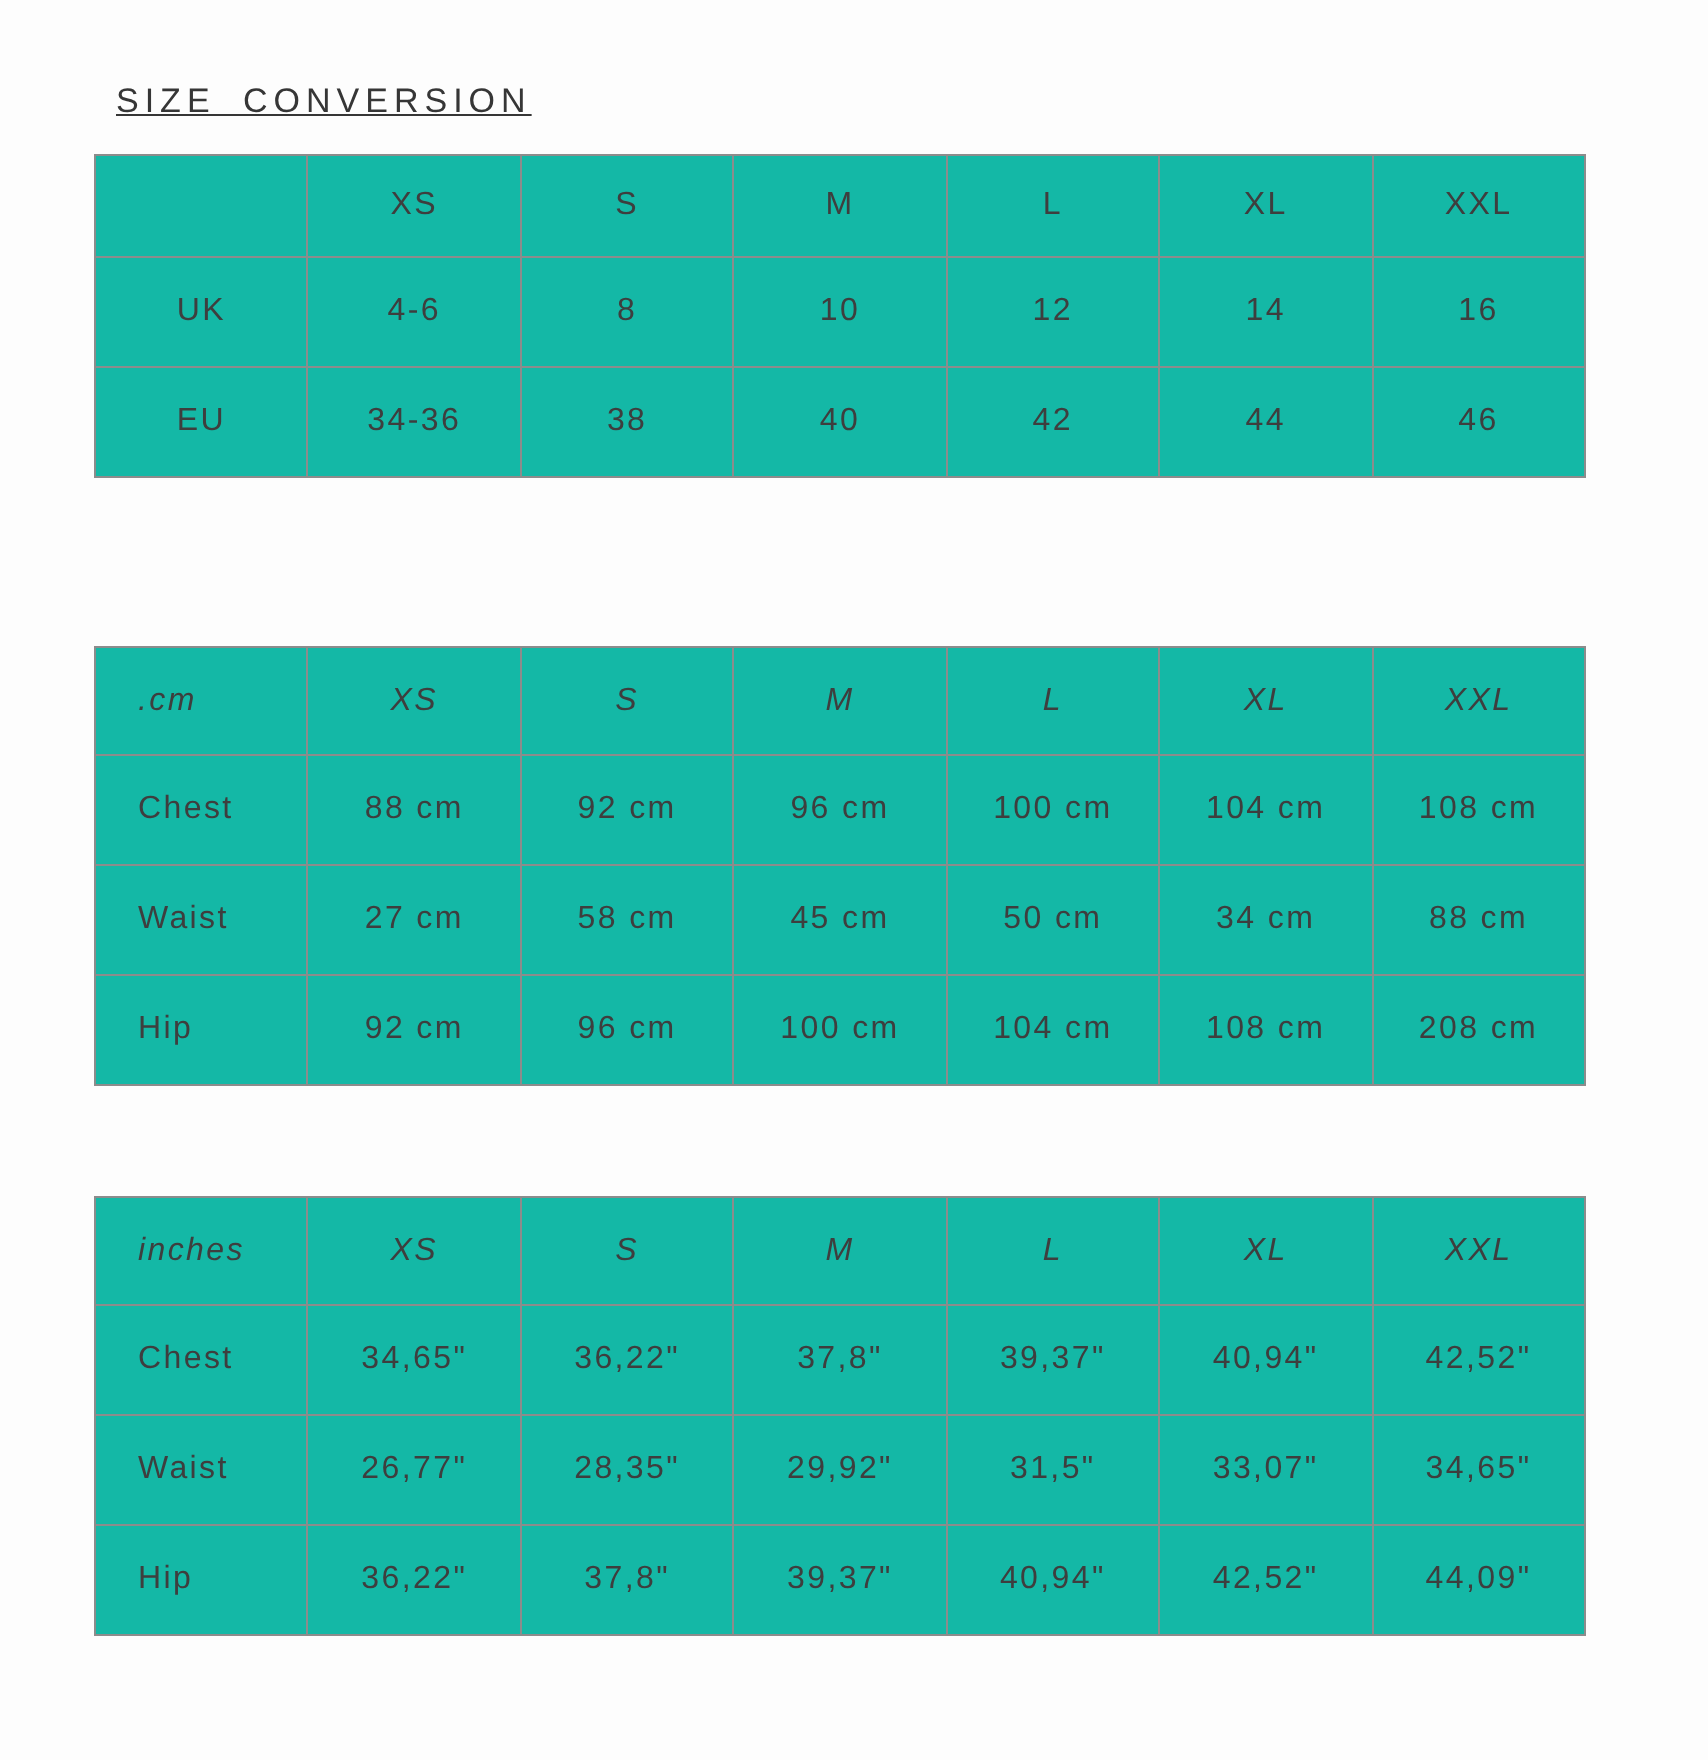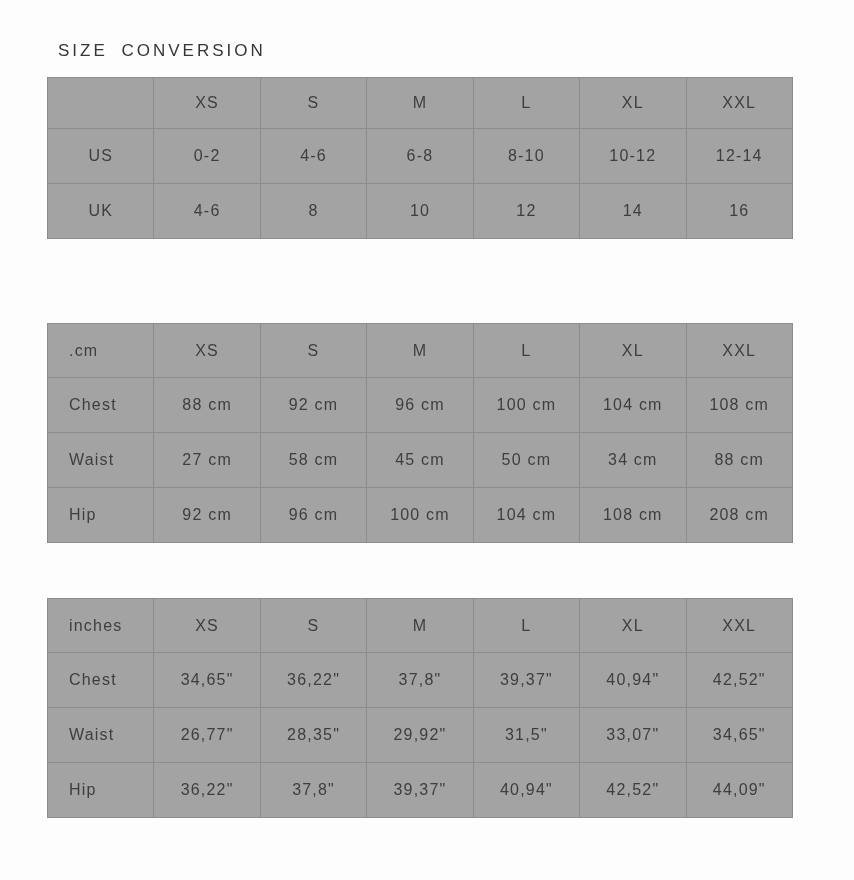--- a/index.html
+++ b/index.html
@@ -19,48 +19,49 @@
   .title {
     position: absolute;
     left: 58px;
     top: 41px;
     margin: 0;
     font-size: 17px;
     font-weight: 400;
     letter-spacing: 3px;
     word-spacing: 6px;
     color: #363636;
+    text-decoration: underline;
   }
   table.sizes {
     position: absolute;
     left: 47px;
     width: 746px;
     border-collapse: collapse;
     table-layout: fixed;
-    background: #a3a3a3;
+    background: #14b8a6;
   }
   table.sizes th,
   table.sizes td {
     border: 1px solid #8c8c8c;
     font-weight: 400;
     font-size: 16px;
     letter-spacing: 1.2px;
     color: #3e3e3e;
     text-align: center;
     padding: 0;
     vertical-align: middle;
     overflow: hidden;
     white-space: nowrap;
   }
   .t1 { top: 77px; }
   .t2 { top: 323px; }
   .t3 { top: 598px; }
   .t1 thead th { height: 50px; }
   .t1 tbody td, .t1 tbody th { height: 54px; }
-  .t2 thead th, .t3 thead th { height: 53px; }
+  .t2 thead th, .t3 thead th { height: 53px; font-style: italic; }
   .t2 tbody td, .t2 tbody th,
   .t3 tbody td, .t3 tbody th { height: 54px; }
   
   .t2 th.rowlabel, .t3 th.rowlabel,
   .t2 thead th.corner, .t3 thead th.corner {
     text-align: left;
     padding-left: 21px;
   }
 </style>
 </head>
@@ -77,36 +78,36 @@
         <th>XS</th>
         <th>S</th>
         <th>M</th>
         <th>L</th>
         <th>XL</th>
         <th>XXL</th>
       </tr>
     </thead>
     <tbody>
       <tr>
-        <th class="rowlabel">US</th>
-        <td>0-2</td>
-        <td>4-6</td>
-        <td>6-8</td>
-        <td>8-10</td>
-        <td>10-12</td>
-        <td>12-14</td>
-      </tr>
-      <tr>
         <th class="rowlabel">UK</th>
         <td>4-6</td>
         <td>8</td>
         <td>10</td>
         <td>12</td>
         <td>14</td>
         <td>16</td>
+      </tr>
+      <tr>
+        <th class="rowlabel">EU</th>
+        <td>34-36</td>
+        <td>38</td>
+        <td>40</td>
+        <td>42</td>
+        <td>44</td>
+        <td>46</td>
       </tr>
     </tbody>
   </table>
 
   <table class="sizes t2">
     <thead>
       <tr>
         <th class="corner">.cm</th>
         <th>XS</th>
         <th>S</th>

